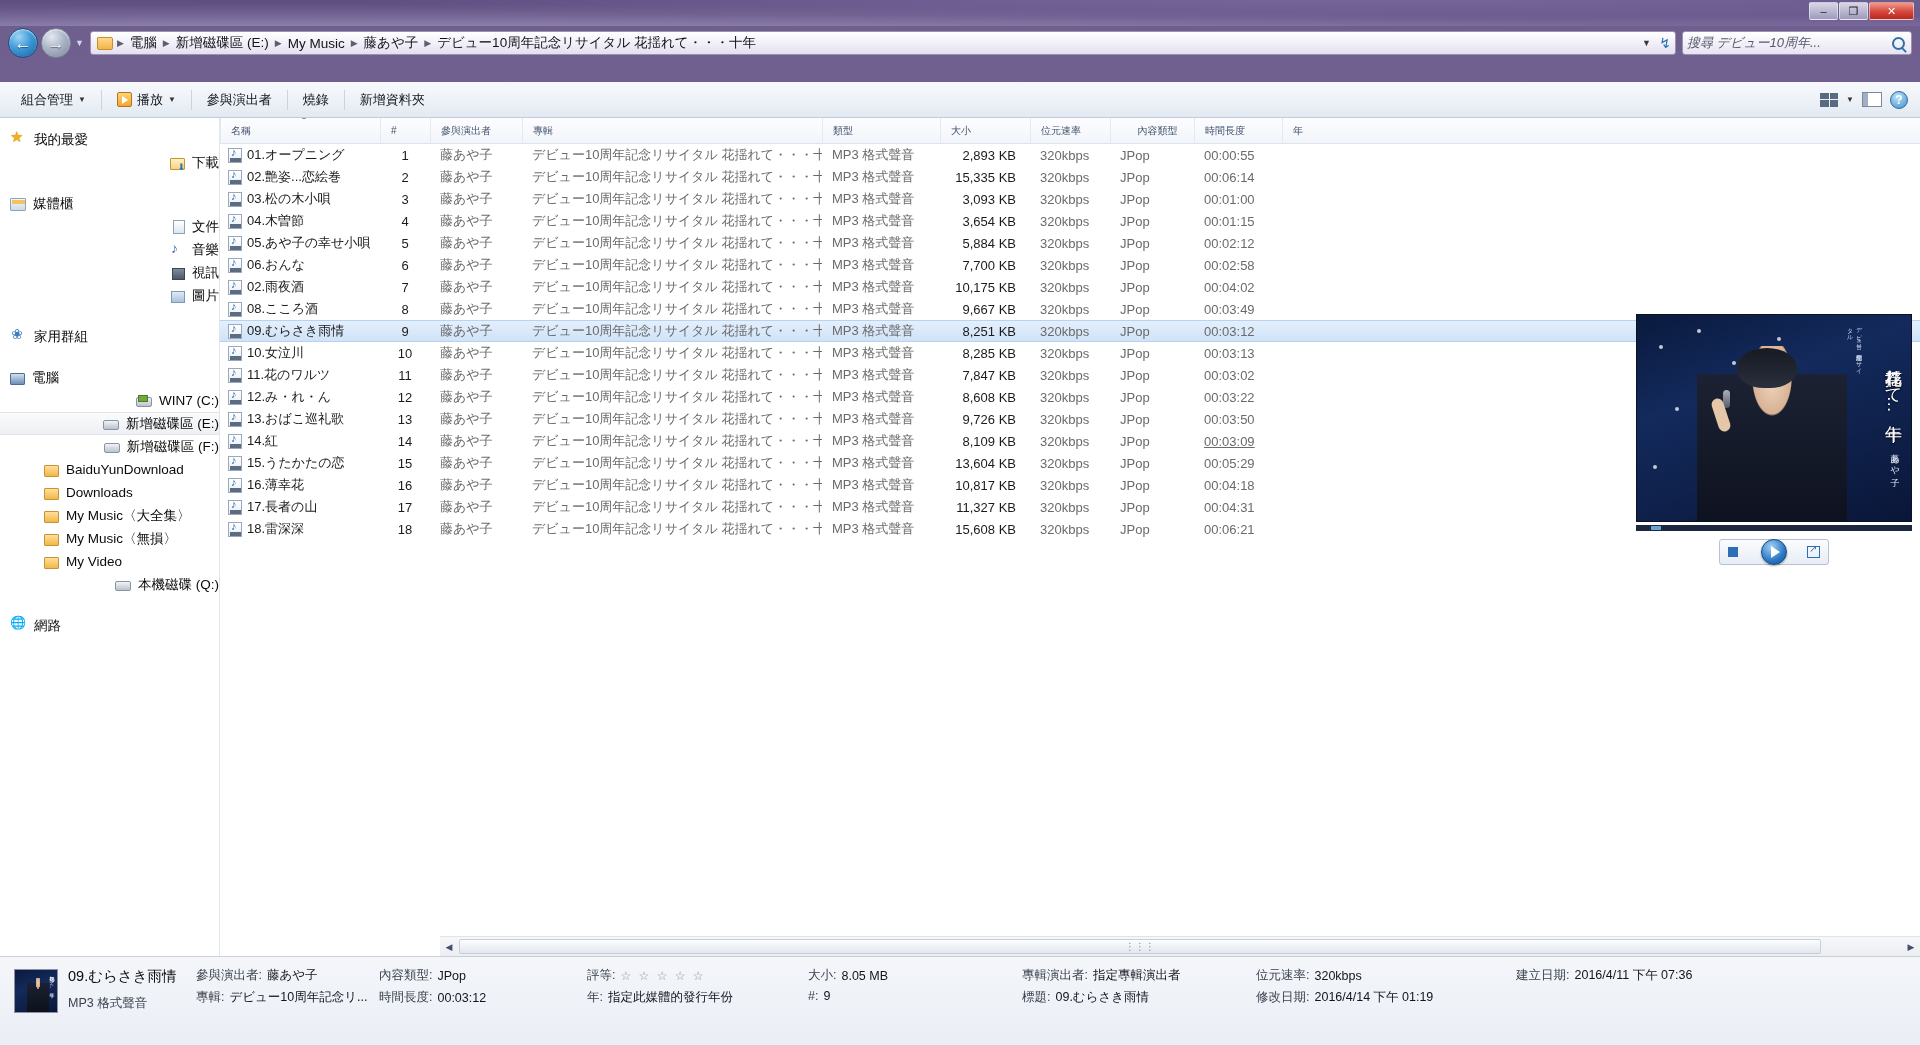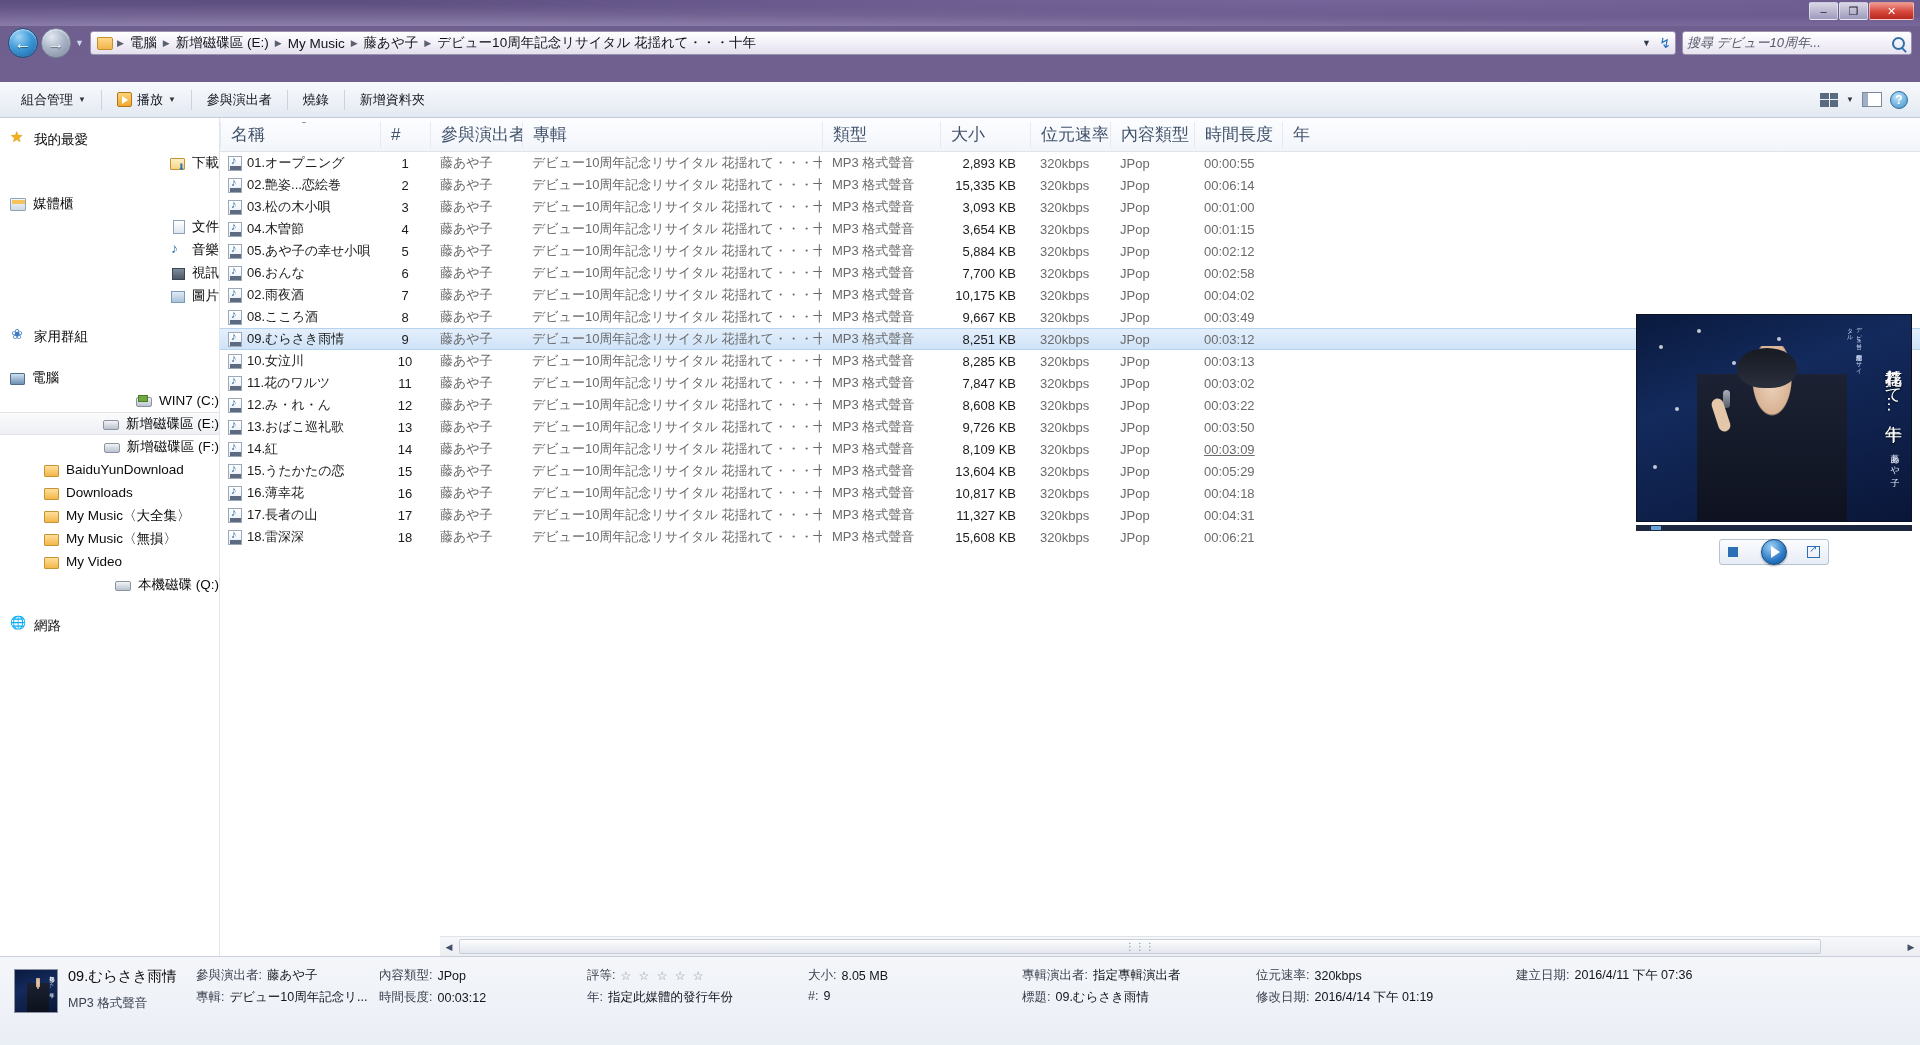--- a/index.html
+++ b/index.html
@@ -208,23 +208,23 @@
   .ico.drivec{
     background:linear-gradient(180deg,#f2f4f7,#b9c2cd); width:16px;height:10px;margin-top:3px;
     border:1px solid #8993a1; border-radius:2px;
   }
   .ico.drivec:after{content:"";position:absolute;left:1px;top:-3px;width:8px;height:5px;background:#6fa83d;border:1px solid #4c7a26;}
   .ico.net:after{content:"🌐";position:absolute;left:0;top:-3px;font-size:13px;}
 
   
   #listpane { flex:1 1 auto; position:relative; background:#fff; overflow:hidden;}
   #colhead {
-    height:34px; background: linear-gradient(180deg,#fcfdff,#f2f5fa);
+    height:26px; background: linear-gradient(180deg,#fcfdff,#f2f5fa);
     border-bottom:1px solid #dfe4ec; display:flex; align-items:center;
-    font-size:17px; color:#41526b;
+    font-size:10px; color:#41526b;
   }
   #colhead .ch {
     height:26px; display:flex; align-items:center; padding-left:10px;
     border-left:1px solid #e6eaf0; white-space:nowrap; overflow:hidden; position:relative;
   }
   #colhead .ch.first { border-left:1px solid #e6eaf0; }
   #colhead .ch.sorted:after{
     content:"▲"; position:absolute; left:50%; top:-5px; font-size:7px; color:#7e93ae;
   }
   .row {
@@ -547,21 +547,21 @@
           </div>
           <div class="ch" style="width: 118px;">
             <span>類型</span>
           </div>
           <div class="ch" style="width: 90px;">
             <span>大小</span>
           </div>
           <div class="ch" style="width: 80px;">
             <span>位元速率</span>
           </div>
-          <div class="ch" style="width: 84px;">
+          <div class="ch" style="width: 84px; justify-content: center;">
             <span>內容類型</span>
           </div>
           <div class="ch" style="width: 88px;">
             <span>時間長度</span>
           </div>
           <div class="ch" style="width: 60px;">
             <span>年</span>
           </div>
         </div>
       <div id="rows">

